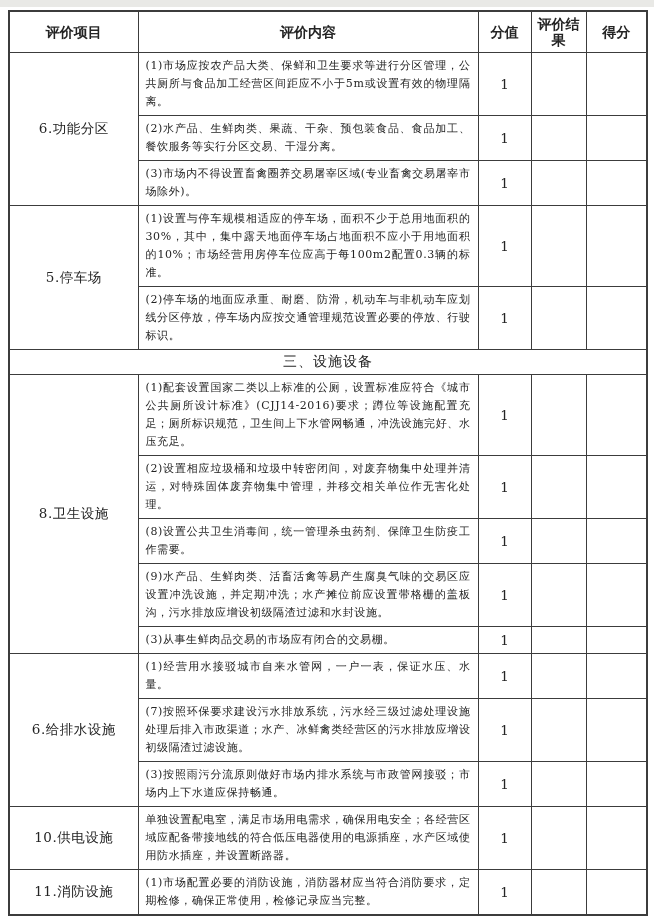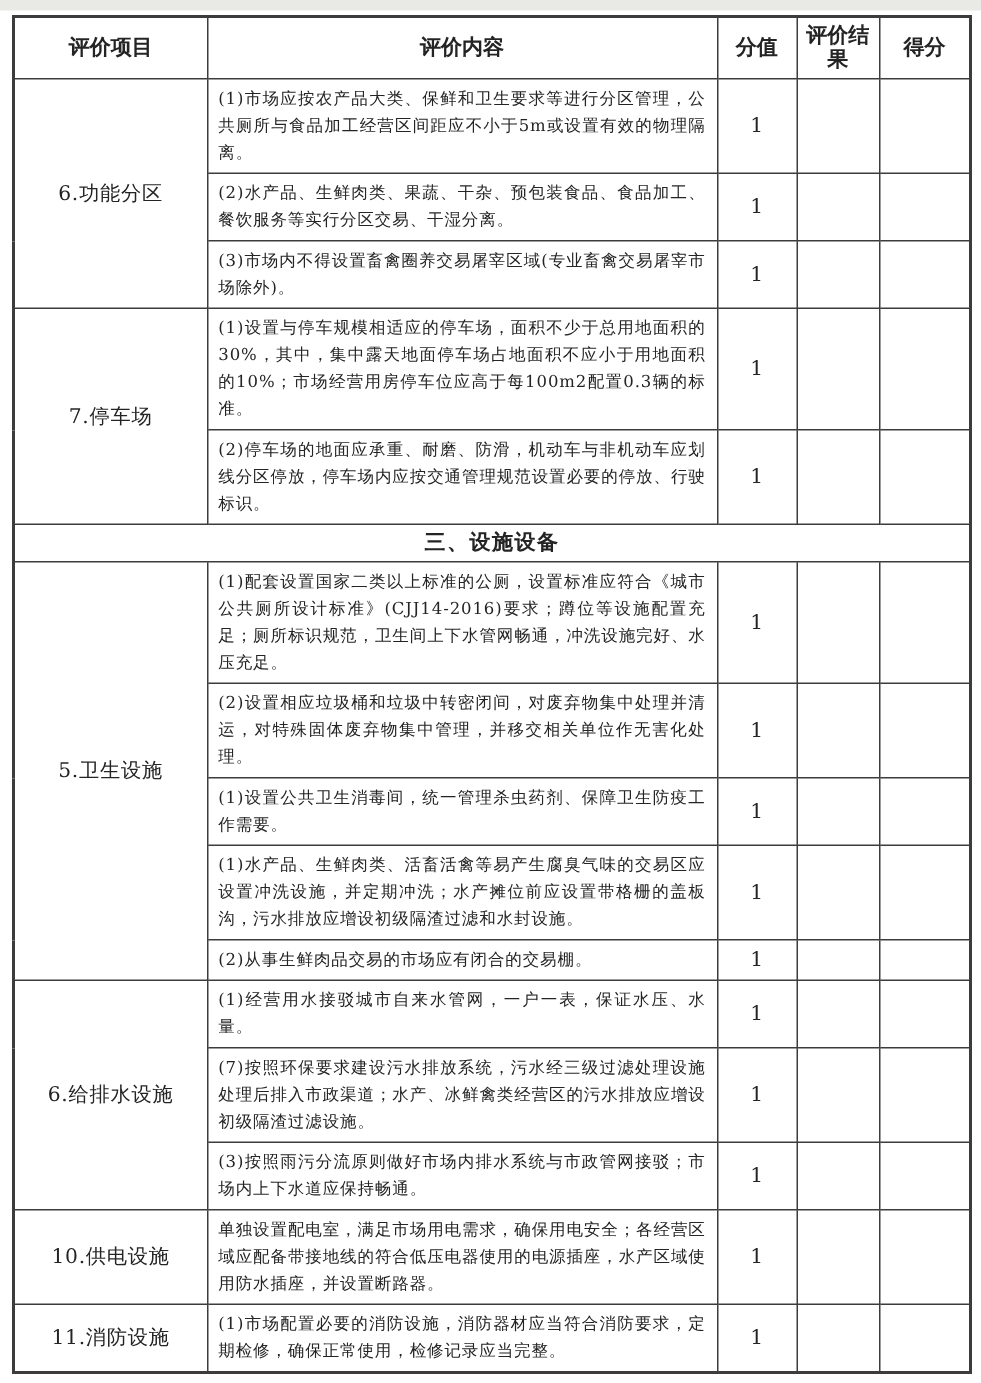--- a/index.html
+++ b/index.html
@@ -58,21 +58,21 @@
   .score-cell {
     text-align: center;
     vertical-align: middle;
     font-size: 13.5px;
   }
   .result-cell, .points-cell {
     vertical-align: middle;
   }
   .section-cell {
     text-align: center;
-    font-weight: bold;
+    font-weight: normal;
     font-size: 14px;
     padding: 3px 2px;
     letter-spacing: 1px;
   }
 </style>
 </head>
 <body>
 
 <div class="top-strip"></div>
 
@@ -108,62 +108,62 @@
           <td class="result-cell"></td>
           <td class="points-cell"></td>
         </tr>
         <tr>
           <td class="content-cell">(3)市场内不得设置畜禽圈养交易屠宰区域(专业畜禽交易屠宰市场除外)。</td>
           <td class="score-cell">1</td>
           <td class="result-cell"></td>
           <td class="points-cell"></td>
         </tr>
         <tr>
-          <td rowspan="2" class="item-cell">7.停车场</td>
+          <td rowspan="2" class="item-cell">5.停车场</td>
           <td class="content-cell">(1)设置与停车规模相适应的停车场，面积不少于总用地面积的30%，其中，集中露天地面停车场占地面积不应小于用地面积的10%；市场经营用房停车位应高于每100m2配置0.3辆的标准。</td>
           <td class="score-cell">1</td>
           <td class="result-cell"></td>
           <td class="points-cell"></td>
         </tr>
         <tr>
           <td class="content-cell">(2)停车场的地面应承重、耐磨、防滑，机动车与非机动车应划线分区停放，停车场内应按交通管理规范设置必要的停放、行驶标识。</td>
           <td class="score-cell">1</td>
           <td class="result-cell"></td>
           <td class="points-cell"></td>
         </tr>
         <tr>
           <td colspan="5" class="section-cell">三、设施设备</td>
         </tr>
         <tr>
-          <td rowspan="5" class="item-cell">5.卫生设施</td>
+          <td rowspan="5" class="item-cell">8.卫生设施</td>
           <td class="content-cell">(1)配套设置国家二类以上标准的公厕，设置标准应符合《城市公共厕所设计标准》(CJJ14-2016)要求；蹲位等设施配置充足；厕所标识规范，卫生间上下水管网畅通，冲洗设施完好、水压充足。</td>
           <td class="score-cell">1</td>
           <td class="result-cell"></td>
           <td class="points-cell"></td>
         </tr>
         <tr>
           <td class="content-cell">(2)设置相应垃圾桶和垃圾中转密闭间，对废弃物集中处理并清运，对特殊固体废弃物集中管理，并移交相关单位作无害化处理。</td>
           <td class="score-cell">1</td>
           <td class="result-cell"></td>
           <td class="points-cell"></td>
         </tr>
         <tr>
-          <td class="content-cell">(1)设置公共卫生消毒间，统一管理杀虫药剂、保障卫生防疫工作需要。</td>
-          <td class="score-cell">1</td>
-          <td class="result-cell"></td>
-          <td class="points-cell"></td>
-        </tr>
-        <tr>
-          <td class="content-cell">(1)水产品、生鲜肉类、活畜活禽等易产生腐臭气味的交易区应设置冲洗设施，并定期冲洗；水产摊位前应设置带格栅的盖板沟，污水排放应增设初级隔渣过滤和水封设施。</td>
-          <td class="score-cell">1</td>
-          <td class="result-cell"></td>
-          <td class="points-cell"></td>
-        </tr>
-        <tr>
-          <td class="content-cell">(2)从事生鲜肉品交易的市场应有闭合的交易棚。</td>
+          <td class="content-cell">(8)设置公共卫生消毒间，统一管理杀虫药剂、保障卫生防疫工作需要。</td>
+          <td class="score-cell">1</td>
+          <td class="result-cell"></td>
+          <td class="points-cell"></td>
+        </tr>
+        <tr>
+          <td class="content-cell">(9)水产品、生鲜肉类、活畜活禽等易产生腐臭气味的交易区应设置冲洗设施，并定期冲洗；水产摊位前应设置带格栅的盖板沟，污水排放应增设初级隔渣过滤和水封设施。</td>
+          <td class="score-cell">1</td>
+          <td class="result-cell"></td>
+          <td class="points-cell"></td>
+        </tr>
+        <tr>
+          <td class="content-cell">(3)从事生鲜肉品交易的市场应有闭合的交易棚。</td>
           <td class="score-cell">1</td>
           <td class="result-cell"></td>
           <td class="points-cell"></td>
         </tr>
         <tr>
           <td rowspan="3" class="item-cell">6.给排水设施</td>
           <td class="content-cell">(1)经营用水接驳城市自来水管网，一户一表，保证水压、水量。</td>
           <td class="score-cell">1</td>
           <td class="result-cell"></td>
           <td class="points-cell"></td>

